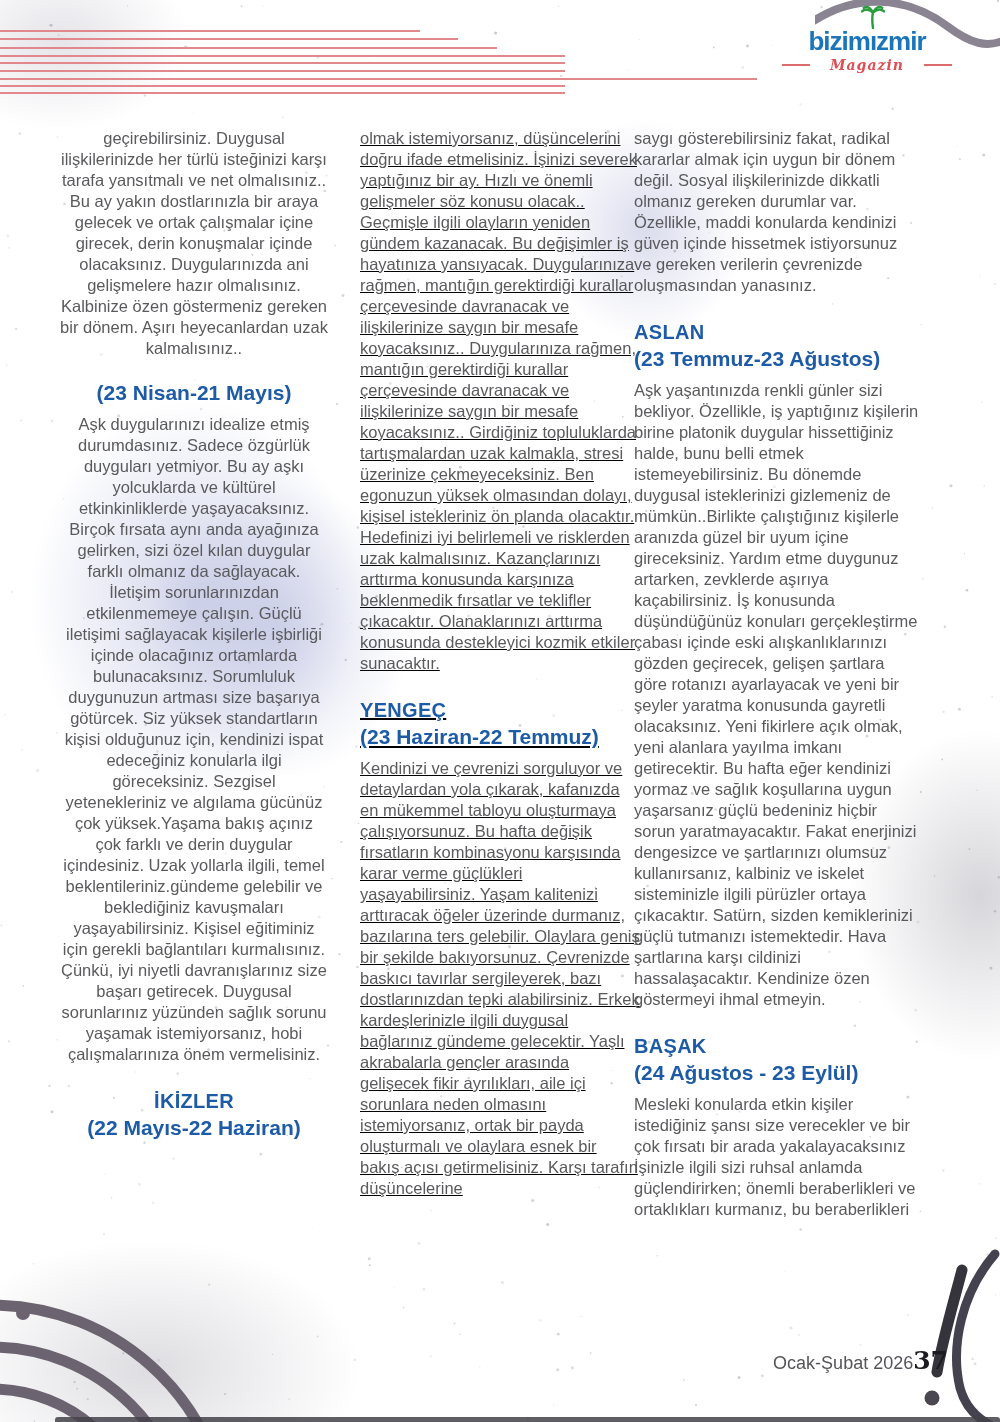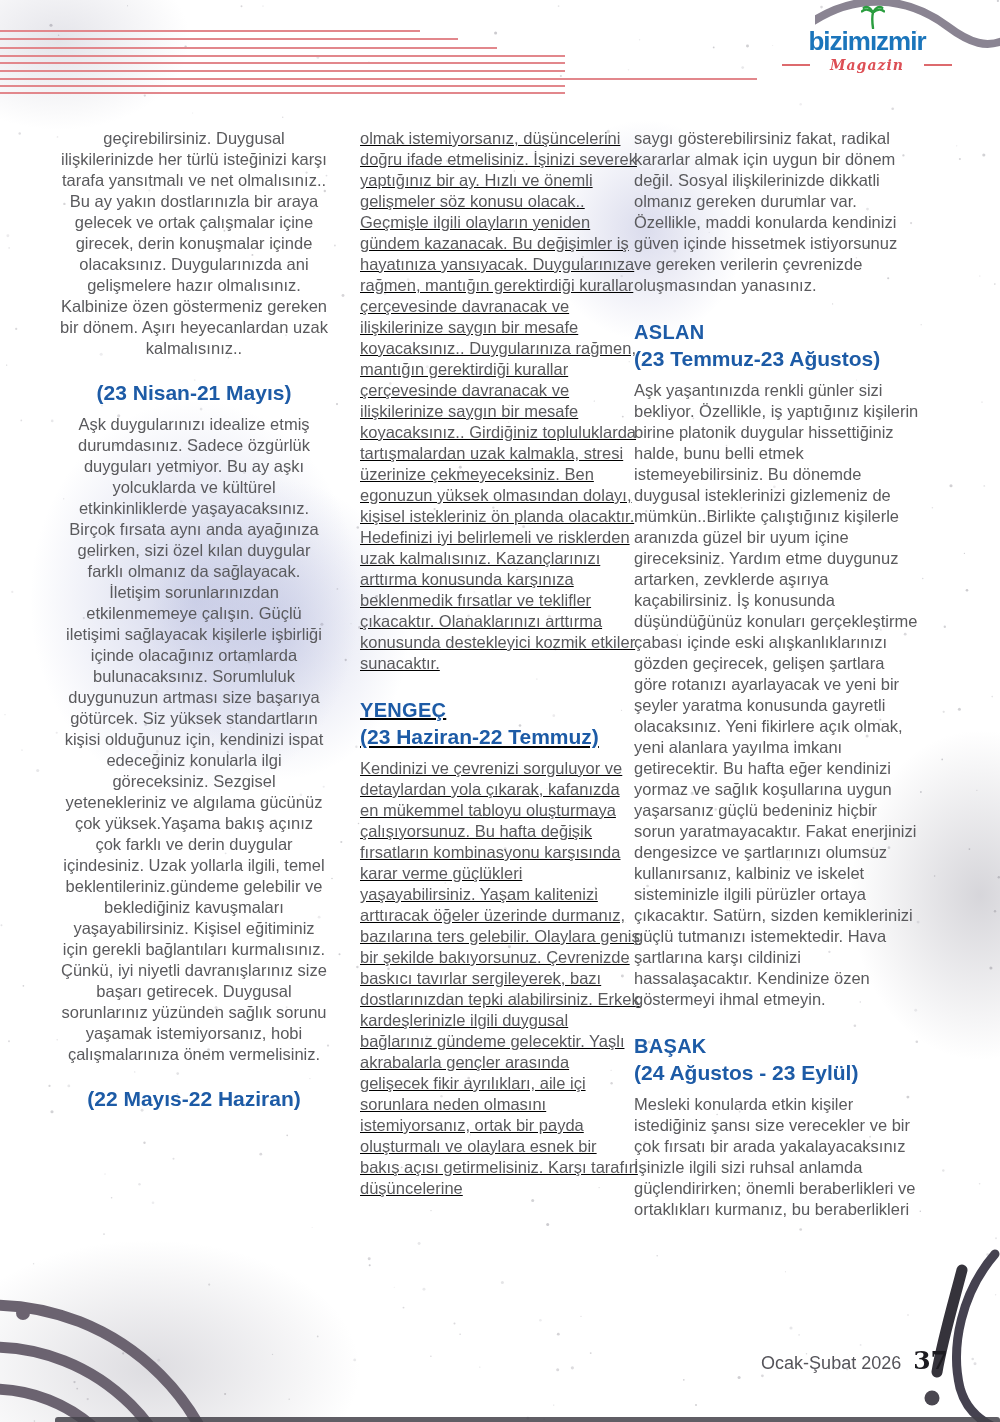--- a/index.html
+++ b/index.html
@@ -40,21 +40,21 @@
   }
   
   .col { position:absolute; top:128px; }
   .col-1 { left:60px;  width:268px;text-align:center; }
   .col-2 { left:360px; width:280px;text-decoration:underline; }
   .col-3 { left:634px; width:285px; }
   .body-text { font-size:16.5px; line-height:21px; color:#5a5a5d; margin:0 0 20px; }
   .sign-name  { font-size:20px; line-height:25px; color:#1d5ba6; margin:24px 0 0; font-weight:bold; letter-spacing:0.3px; }
   .sign-dates { font-size:21px; line-height:27px; color:#1d5ba6; margin:0 0 8px; font-weight:bold; }
   
-  .footer { position:absolute; top:1346px; right:52px; display:flex; align-items:baseline; gap:12px; }
+  .footer { position:absolute; top:1346px; right:52px; display:flex; align-items:baseline; gap:0; }
   .footer .issue { font-size:18px; color:#55545a; }
   .footer .pagenum { font-family:"DejaVu Serif", serif; font-weight:bold; font-size:25px; color:#1c1b20; }
   
   .orn { position:absolute; pointer-events:none; }
   #speckles { position:absolute; left:0; top:0; pointer-events:none; }
   .bottom-edge { position:absolute; left:55px; bottom:0; width:945px; height:5px;
                  background:#44424a; border-radius:3px 3px 0 0; opacity:0.85; }
 </style>
 </head>
 <body>
@@ -480,20 +480,21 @@
       <span class="script">Magazin</span>
       <span class="rule"></span>
     </div>
   </header>
 
   <main>
     <section class="col col-1">
         <p class="body-text">geçirebilirsiniz. Duygusal ilişkilerinizde her türlü isteğinizi karşı tarafa yansıtmalı ve net olmalısınız.. Bu ay yakın dostlarınızla bir araya gelecek ve ortak çalışmalar içine girecek, derin konuşmalar içinde olacaksınız. Duygularınızda ani gelişmelere hazır olmalısınız. Kalbinize özen göstermeniz gereken bir dönem. Aşırı heyecanlardan uzak kalmalısınız..</p>
         <h3 class="sign-dates">(23 Nisan-21 Mayıs)</h3>
         <p class="body-text">Aşk duygularınızı idealize etmiş durumdasınız. Sadece özgürlük duyguları yetmiyor. Bu ay aşkı yolcuklarda ve kültürel etkinkinliklerde yaşayacaksınız. Birçok fırsata aynı anda ayağınıza gelirken, sizi özel kılan duygular farklı olmanız da sağlayacak. İletişim sorunlarınızdan etkilenmemeye çalışın. Güçlü iletişimi sağlayacak kişilerle işbirliği içinde olacağınız ortamlarda bulunacaksınız. Sorumluluk duygunuzun artması size başarıya götürcek. Siz yüksek standartların kişisi olduğunuz için, kendinizi ispat edeceğiniz konularla ilgi göreceksiniz. Sezgisel yetenekleriniz ve algılama gücünüz çok yüksek.Yaşama bakış açınız çok farklı ve derin duygular içindesiniz. Uzak yollarla ilgili, temel beklentileriniz.gündeme gelebilir ve beklediğiniz kavuşmaları yaşayabilirsiniz. Kişisel eğitiminiz için gerekli bağlantıları kurmalısınız. Çünkü, iyi niyetli davranışlarınız size başarı getirecek. Duygusal sorunlarınız yüzünden sağlık sorunu yaşamak istemiyorsanız, hobi çalışmalarınıza önem vermelisiniz.</p>
+        <h2 class="sign-name">İKİZLER</h2>
         <h3 class="sign-dates">(22 Mayıs-22 Haziran)</h3>
       </section>
     <section class="col col-2">
         <p class="body-text">olmak istemiyorsanız, düşüncelerini doğru ifade etmelisiniz. İşinizi severek yaptığınız bir ay. Hızlı ve önemli gelişmeler söz konusu olacak.. Geçmişle ilgili olayların yeniden gündem kazanacak. Bu değişimler iş hayatınıza yansıyacak. Duygularınıza rağmen, mantığın gerektirdiği kurallar çerçevesinde davranacak ve ilişkilerinize saygın bir mesafe koyacaksınız.. Duygularınıza rağmen, mantığın gerektirdiği kurallar çerçevesinde davranacak ve ilişkilerinize saygın bir mesafe koyacaksınız.. Girdiğiniz topluluklarda tartışmalardan uzak kalmakla, stresi üzerinize çekmeyeceksiniz. Ben egonuzun yüksek olmasından dolayı, kişisel istekleriniz ön planda olacaktır. Hedefinizi iyi belirlemeli ve risklerden uzak kalmalısınız. Kazançlarınızı arttırma konusunda karşınıza beklenmedik fırsatlar ve teklifler çıkacaktır. Olanaklarınızı arttırma konusunda destekleyici kozmik etkiler sunacaktır.</p>
         <h2 class="sign-name">YENGEÇ</h2>
         <h3 class="sign-dates">(23 Haziran-22 Temmuz)</h3>
         <p class="body-text">Kendinizi ve çevrenizi sorguluyor ve detaylardan yola çıkarak, kafanızda en mükemmel tabloyu oluşturmaya çalışıyorsunuz. Bu hafta değişik fırsatların kombinasyonu karşısında karar verme güçlükleri yaşayabilirsiniz. Yaşam kalitenizi arttıracak öğeler üzerinde durmanız, bazılarına ters gelebilir. Olaylara geniş bir şekilde bakıyorsunuz. Çevrenizde baskıcı tavırlar sergileyerek, bazı dostlarınızdan tepki alabilirsiniz. Erkek kardeşlerinizle ilgili duygusal bağlarınız gündeme gelecektir. Yaşlı akrabalarla gençler arasında gelişecek fikir ayrılıkları, aile içi sorunlara neden olmasını istemiyorsanız, ortak bir payda oluşturmalı ve olaylara esnek bir bakış açısı getirmelisiniz. Karşı tarafın düşüncelerine</p>
       </section>
     <section class="col col-3">
         <p class="body-text">saygı gösterebilirsiniz fakat, radikal kararlar almak için uygun bir dönem değil. Sosyal ilişkilerinizde dikkatli olmanız gereken durumlar var. Özellikle, maddi konularda kendinizi güven içinde hissetmek istiyorsunuz ve gereken verilerin çevrenizde oluşmasından yanasınız.</p>

